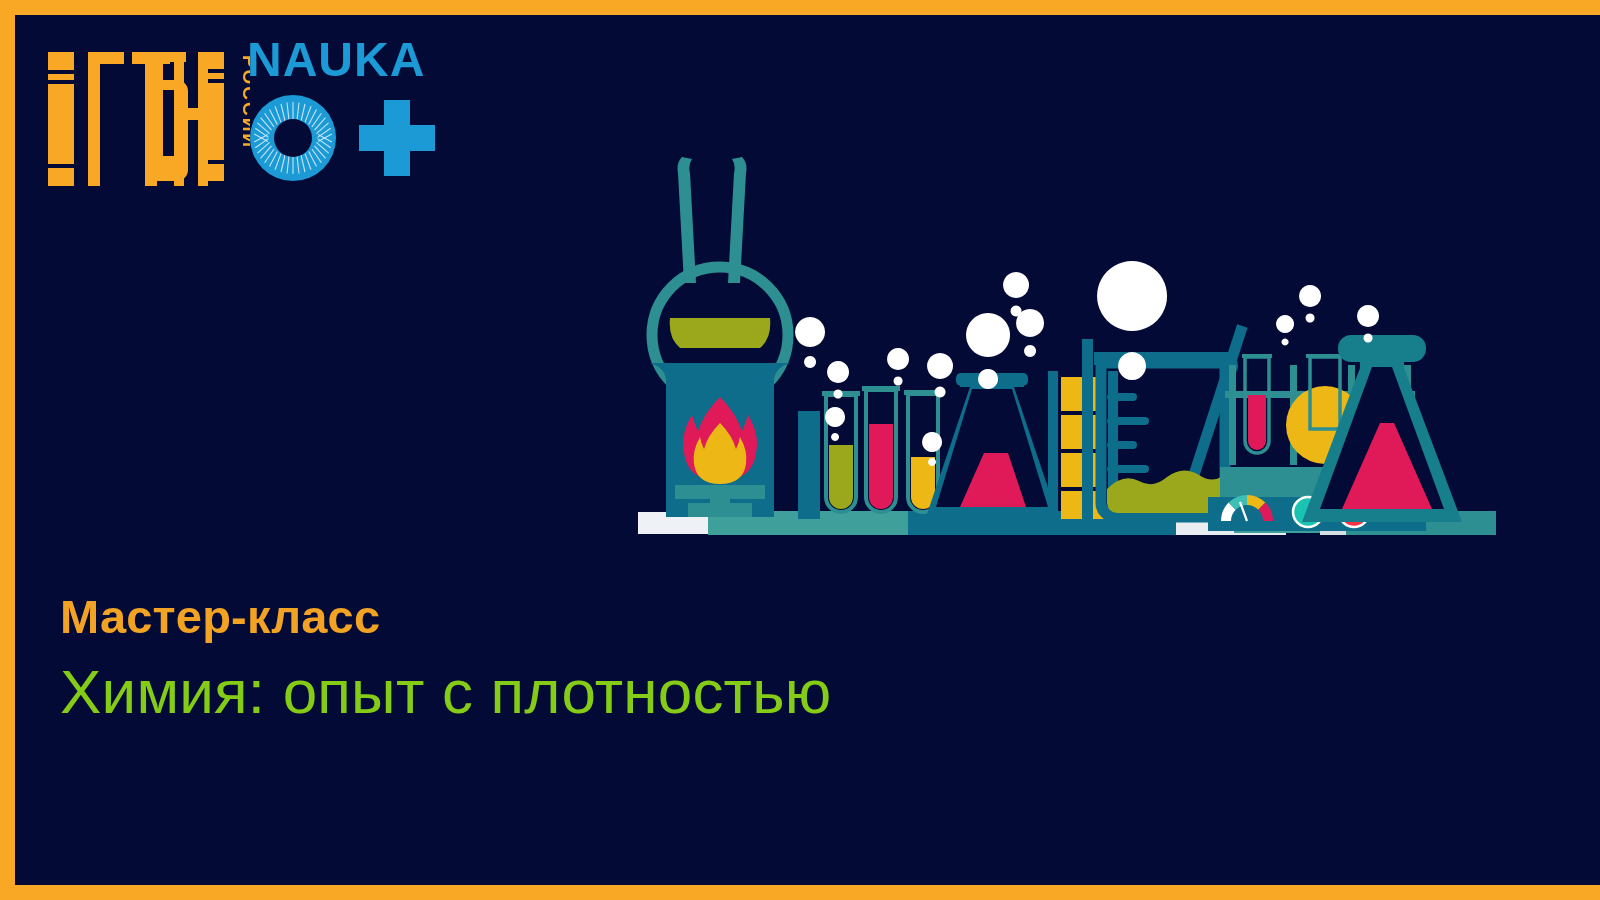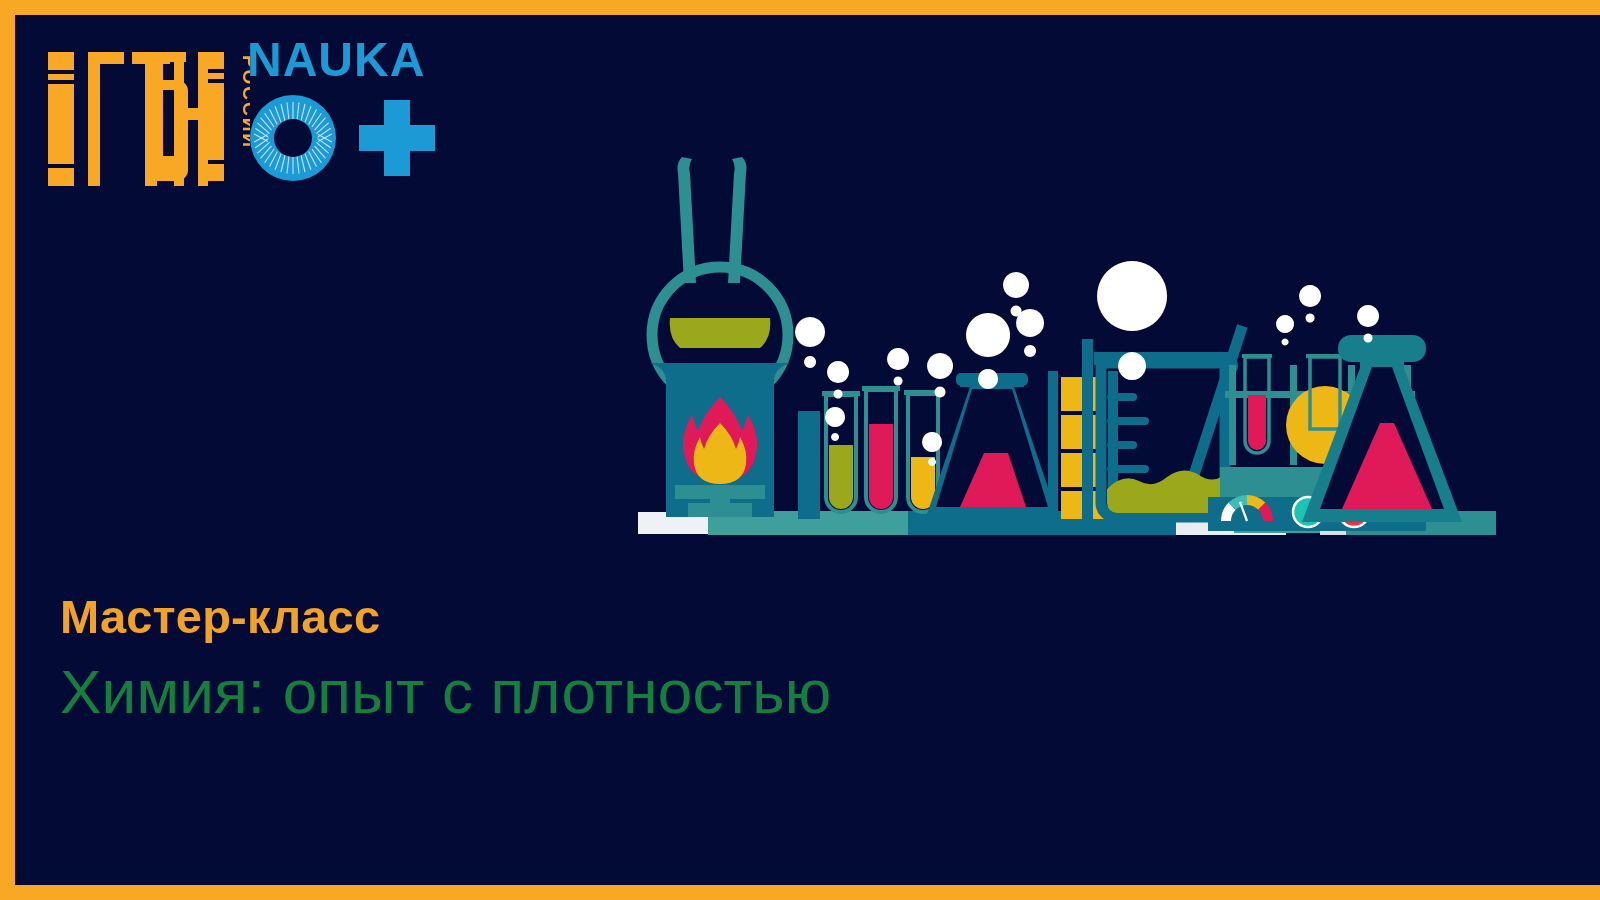--- a/index.html
+++ b/index.html
@@ -65,21 +65,21 @@
     color: #F2A324;
     letter-spacing: 0.2px;
     line-height: 1.15;
     margin: 0 0 14px 0;
     white-space: nowrap;
   }
   .headline {
     font-family: "Liberation Sans", sans-serif;
     font-size: 62px;
     font-weight: 400;
-    color: #15803d;
+    color: #84cc16;
     letter-spacing: 0.2px;
     line-height: 1.1;
     margin: 0;
     white-space: nowrap;
   }
 </style>
 </head>
 <body>
 
 <div id="poster">

